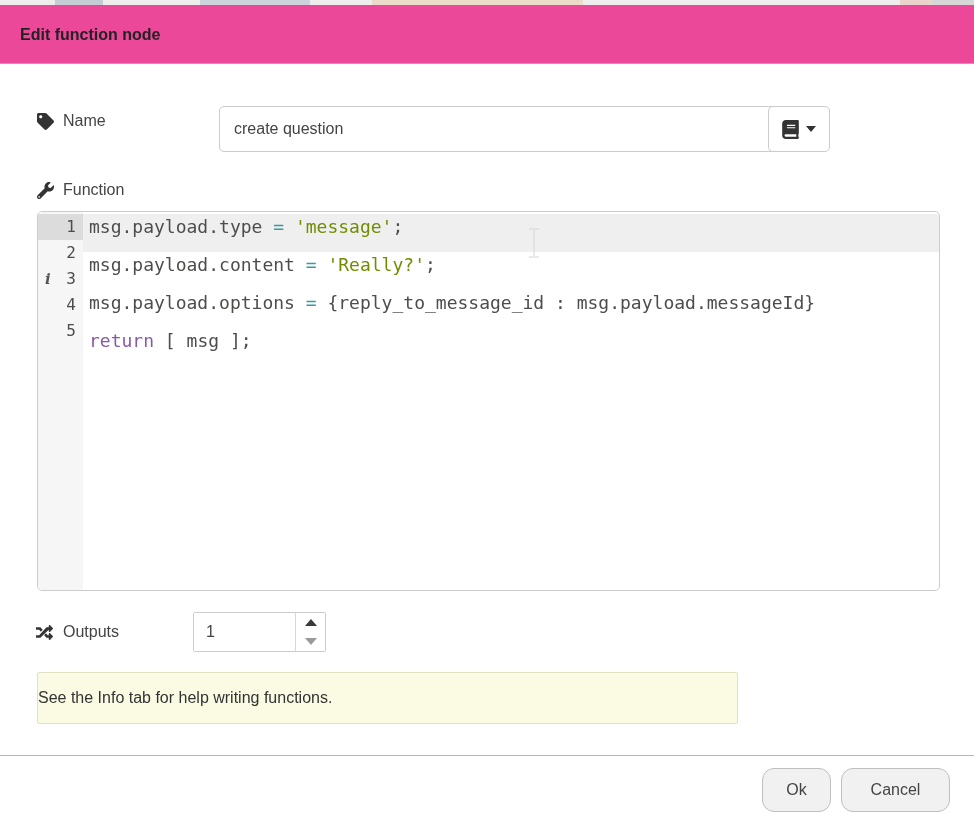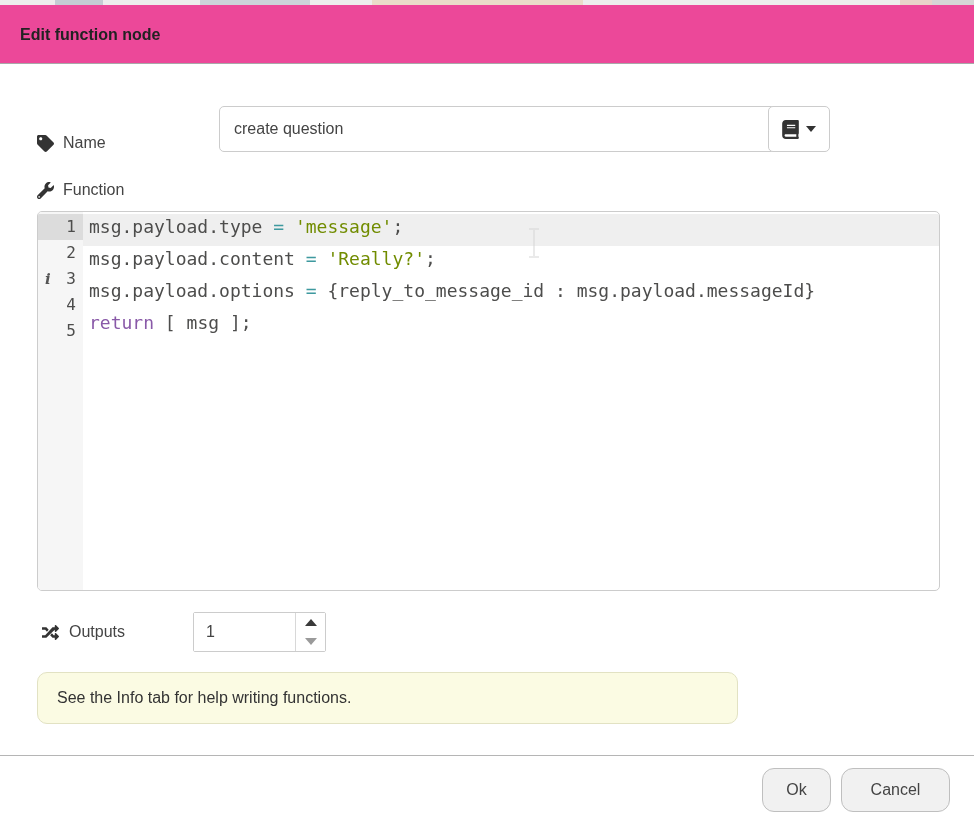--- a/index.html
+++ b/index.html
@@ -19,23 +19,23 @@
       #d6d6d6 932px,#d6d6d6 974px); }
 
   .dialog-header { position:absolute; top:5px; left:0; width:974px; height:59px;
     background:#ec4899; border-bottom:1px solid #a8a8a8; }
   .dialog-title { font-size:16px; font-weight:bold; color:#222; padding:21px 0 0 20px; }
 
   .field-label { position:absolute; display:flex; align-items:center; gap:9px;
     font-size:16px; color:#444; }
   .field-label svg { flex-shrink:0; }
 
-  .lbl-name   { top:120px; left:37px; height:46px;align-items:center; }
+  .lbl-name   { top:98px; left:37px; height:46px;align-items:center; }
   .lbl-func   { top:180px; left:37px; height:20px; }
-  .lbl-out    { top:612px; left:41px; height:40px; }
+  .lbl-out    { top:612px; left:35px; height:40px; }
 
   .name-input { position:absolute; top:106px; left:193px; width:562px; height:46px;
     border:1px solid #ccc; border-radius:5px; padding:0 14px; font-size:16px;
     color:#444; background:#fff; font-family:"Liberation Sans",sans-serif;margin-left:26px; }
 
   .library-btn { position:absolute; top:106px; left:768px; width:62px; height:46px;
     border:1px solid #ccc; border-radius:5px; background:#fff; cursor:pointer;
     display:flex; align-items:center; justify-content:center; gap:7px; }
   .caret-down { width:0; height:0; border-left:5px solid transparent;
     border-right:5px solid transparent; border-top:6px solid #333; }
@@ -44,21 +44,21 @@
     border:1px solid #ccc; border-radius:5px; background:#fff; overflow:hidden;
     font-family:"DejaVu Sans Mono",monospace; font-size:18px; }
   .editor-inner { display:flex; height:100%; }
   .gutter { width:45px; background:#f6f6f6; color:#4d4d4c; flex-shrink:0; padding-top:2px; }
   .gutter-cell { height:26px; line-height:26px; text-align:right; padding-right:7px;
     font-size:16px; position:relative; }
   .gutter-cell.active { background:#dcdcdc; }
   .annotation { position:absolute; left:7px; top:0; font-family:"DejaVu Serif",serif;
     font-style:italic; font-weight:bold; color:#555; font-size:15px; }
   .code-area { flex:1; padding-top:2px; }
-  .code-line { height:32px; line-height:26px; padding-left:6px; white-space:pre; color:#4d4d4c; }
+  .code-line { height:38px; line-height:26px; padding-left:6px; white-space:pre; color:#4d4d4c; }
   .code-line.active { background:#efefef; }
   .tok-op  { color:#3e999f; }
   .tok-str { color:#718c00; }
   .tok-kw  { color:#8959a8; }
 
   .text-cursor { position:absolute; top:228px; left:527px; width:14px; height:30px; opacity:0.55; }
   .text-cursor div { position:absolute; background:#d9d9d9; }
   .text-cursor .stem { left:6px; top:0; width:2px; height:30px; }
   .text-cursor .bar  { left:2px; width:10px; height:2px; }
   .text-cursor .top  { top:0; }
@@ -71,22 +71,22 @@
   .spinner-buttons { width:30px; border-left:1px solid #d8d8d8; display:flex;
     flex-direction:column; }
   .spin-btn { flex:1; display:flex; align-items:center; justify-content:center;
     background:#fff; border:none; cursor:pointer; }
   .tri-up { width:0; height:0; border-left:6px solid transparent;
     border-right:6px solid transparent; border-bottom:7px solid #3a3a3a; }
   .tri-down { width:0; height:0; border-left:6px solid transparent;
     border-right:6px solid transparent; border-top:7px solid #9a9a9a; }
 
   .form-tip { position:absolute; top:672px; left:37px; width:701px; height:52px;
-    background:#fbfbe3; border:1px solid #e2e2c3; border-radius:10px;
-    display:flex; align-items:center; padding-left:19px; font-size:16px; color:#333; }
+    background:#fbfbe3; border:1px solid #e2e2c3; border-radius:2px;
+    display:flex; align-items:center; font-size:16px; color:#333; }
 
   .footer-sep { position:absolute; top:755px; left:0; width:974px; height:1px; background:#b5b5b5; }
 
   .btn { position:absolute; top:768px; height:44px; background:#f1f1f1;
     border:1px solid #bfbfbf; border-radius:12px; font-size:16px; color:#444;
     cursor:pointer; font-family:"Liberation Sans",sans-serif; }
   .btn-ok { left:762px; width:69px; }
   .btn-cancel { left:841px; width:109px; }
 </style>
 </head>

